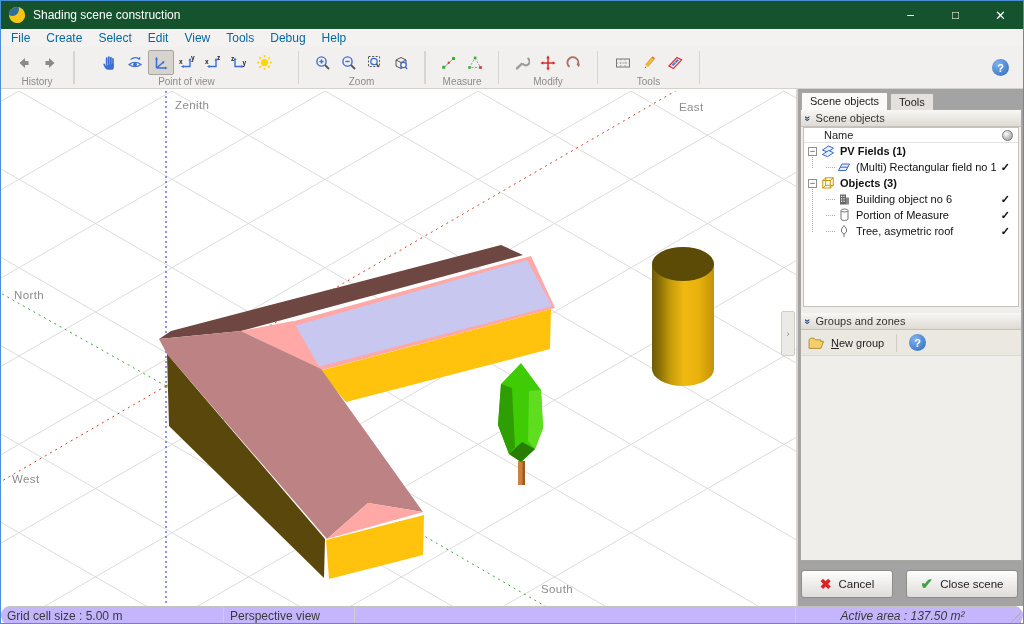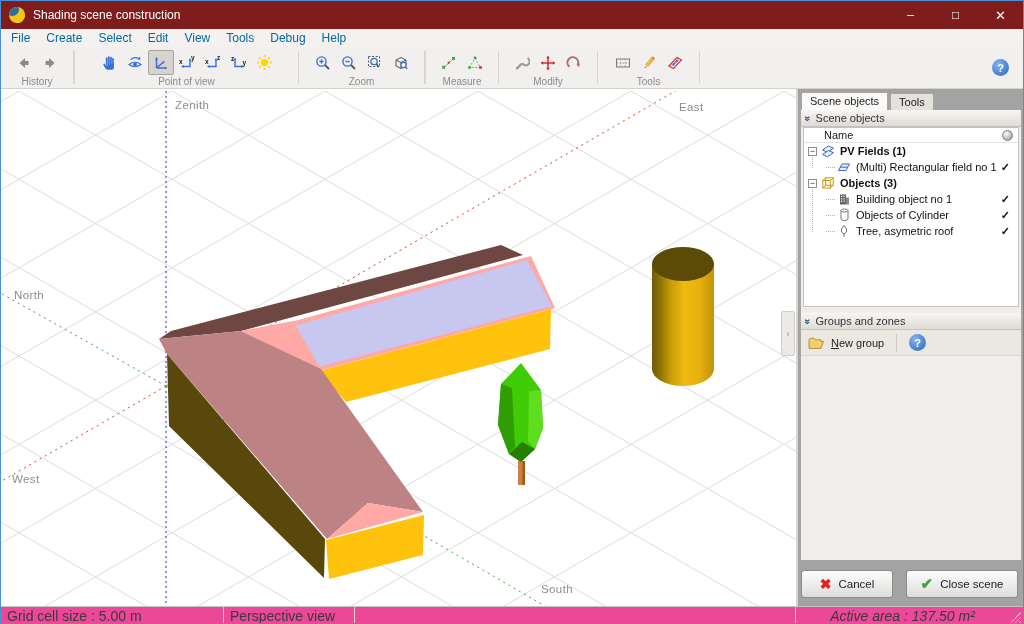--- a/index.html
+++ b/index.html
@@ -1,20 +1,20 @@
 <!DOCTYPE html>
 <html><head>
 <meta charset="utf-8">
 <style>
   * { margin:0; padding:0; box-sizing:border-box; user-select:none; }
   body { font-family:"Liberation Sans", sans-serif; background:#888; }
   .window { width:1024px; height:624px; background:#fff; border:1px solid #4a90d9; position:relative; overflow:hidden; }
 
   
-  .titlebar { height:28px; background:#7f1d1d; display:flex; align-items:center; color:#fff; font-size:12px; }
+  .titlebar { height:28px; background:#14532d; display:flex; align-items:center; color:#fff; font-size:12px; }
   .app-icon { width:16px; height:16px; margin:0 8px 0 8px; border-radius:50%; background:#f5c518; position:relative; overflow:hidden; flex:0 0 auto;}
   .app-icon::before { content:""; position:absolute; left:-3px; top:-4px; width:13px; height:13px; border-radius:50%; background:#2e6da4; }
   .app-icon::after { content:""; position:absolute; right:-2px; bottom:-3px; width:12px; height:12px; border-radius:50%; background:#f5c518; }
   .title-text { flex:1; }
   .win-btn { width:45px; height:28px; display:flex; align-items:center; justify-content:center; font-size:12px; }
   .win-btn.close { font-size:13px; }
 
   
   .menubar { height:18px; background:#f4f2f1; display:flex; align-items:center; font-size:12px; color:#0369a1; padding-left:2px; }
   .menu-item { padding:0 8px; height:18px; display:flex; align-items:center; }
@@ -62,21 +62,21 @@
   .spacer6 { height:6px; }
   .newgroup { height:26px; background:#ebe8e2; border-bottom:1px solid #dbd7d1; display:flex; align-items:center; padding-left:6px; gap:6px; font-size:11px; color:#222; }
   .ng-sep { width:1px; height:18px; background:#cfcbc5; margin:0 6px; }
   .btn { position:absolute; bottom:8px; height:28px; background:linear-gradient(#fdfdfd,#dfdddb); border:1px solid #8f8b86; border-radius:3px; font-size:11.5px; color:#222; display:flex; align-items:center; justify-content:center; gap:7px; }
   .btn-cancel { left:3px; width:92px; }
   .btn-close { right:7px; width:112px; }
   .x-icon { color:#dd2222; font-weight:bold; font-size:14px; }
   .v-icon { color:#43a047; font-weight:bold; font-size:15px; }
 
   
-  .statusbar { height:19px; background:#ec4899; border-top:1px solid #c6c2bd; display:flex; align-items:center; font-size:14px; color:#3a3a3a; }
+  .statusbar { height:19px; background:#c4b5fd; border-top:1px solid #c6c2bd; display:flex; align-items:center; font-size:12px; color:#3a3a3a;border-radius:9px; }
   .sseg { height:100%; display:flex; align-items:center; padding-left:6px; }
   .s1 { width:222px; } .s2 { width:130px; } .s3 { flex:1; } .s4 { width:213px; justify-content:center; padding-left:0;font-style:italic; }
   .sdiv { width:1px; height:100%; background:#d2cec9; }
   .grip { width:12px; height:12px; margin:4px 2px 0 0; background:linear-gradient(135deg, transparent 50%, #b5b2ad 50% 57%, transparent 57% 68%, #b5b2ad 68% 75%, transparent 75% 86%, #b5b2ad 86% 93%, transparent 93%); }
 </style>
 </head>
 <body>
 
 <div class="window">
 
@@ -512,33 +512,33 @@
                 <rect x="9" y="5.5" width="3" height="7" fill="#888"></rect>
                 <g fill="#fff">
                   <rect x="4" y="3.8" width="1.2" height="1.2"></rect>
                   <rect x="6.4" y="3.8" width="1.2" height="1.2"></rect>
                   <rect x="4" y="6.2" width="1.2" height="1.2"></rect>
                   <rect x="6.4" y="6.2" width="1.2" height="1.2"></rect>
                   <rect x="4" y="8.6" width="1.2" height="1.2"></rect>
                   <rect x="6.4" y="8.6" width="1.2" height="1.2"></rect>
                 </g>
               </svg>
-            <span>Building object no 1</span>
+            <span>Building object no 6</span>
             <span class="chk">✓</span>
           </div>
 
           <div class="trow child">
             <span class="guide"></span>
             <svg class="ticon" viewBox="0 0 14 14">
                 <g fill="none" stroke="#777">
                   <path d="M4 2.5 L4 11 A3.5 1.5 0 0 0 11 11 L11 2.5"></path>
                   <ellipse cx="7.5" cy="2.5" rx="3.5" ry="1.5"></ellipse>
                 </g>
               </svg>
-            <span>Objects of Cylinder</span>
+            <span>Portion of Measure</span>
             <span class="chk">✓</span>
           </div>
 
           <div class="trow child">
             <span class="guide"></span>
             <svg class="ticon" viewBox="0 0 14 14">
                 <g fill="none" stroke="#777">
                   <path d="M7 1.5 L4.5 5 L4.5 8 L7 10 L9.5 8 L9.5 5 Z"></path>
                   <line x1="7" y1="10" x2="7" y2="13"></line>
                 </g>

